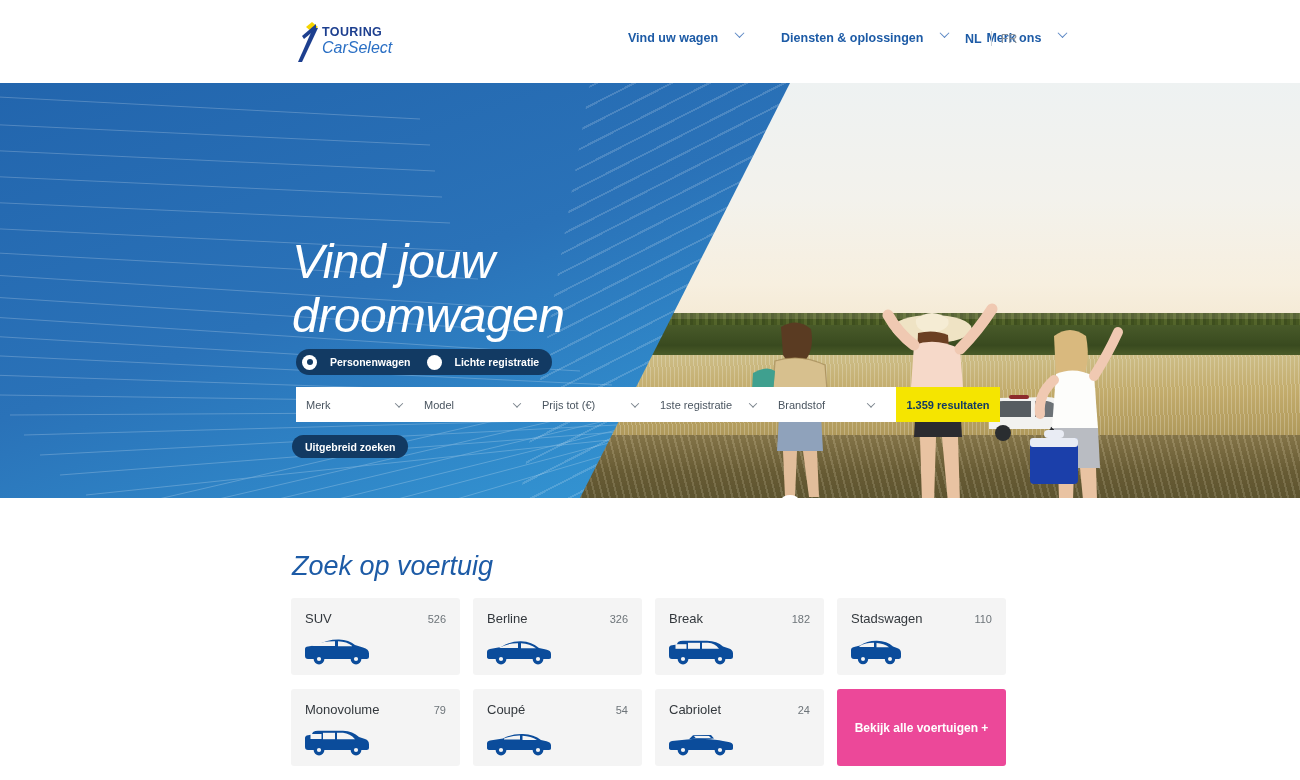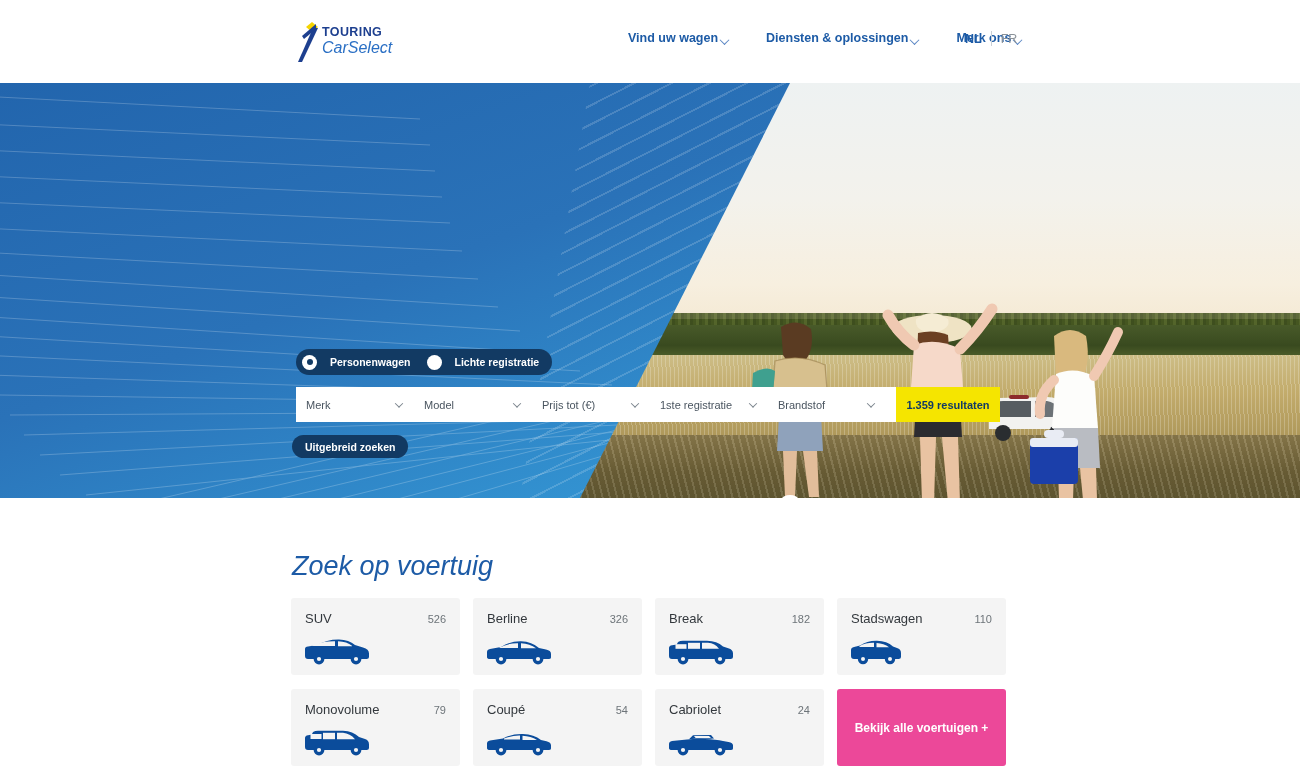--- a/index.html
+++ b/index.html
@@ -17,21 +17,21 @@
     background: #ffffff;
     display: flex; align-items: center;
   }
   .logo { position: absolute; left: 292px; top: 18px; width: 110px; height: 48px; }
   .logo svg { display: block; }
 
   .nav { position: absolute; left: 628px; top: 31px; display: flex; align-items: center; gap: 0; }
   .nav-item {
     font-size: 12.5px; color: #1d5ba6; font-weight: 700;
     margin-right: 38px; white-space: nowrap; cursor: pointer;
-    display: flex; align-items: flex-end; gap: 3px;
+    display: flex; align-items: flex-start; gap: 18px;
   }
   .nav-item:last-of-type { margin-right: 0; }
   .caret { display: inline-block; width: 7px; height: 7px;
     border-right: 1.3px solid #5b87c4; border-bottom: 1.3px solid #5b87c4;
     transform: rotate(45deg) translate(-1px,-1px); }
   .lang { position: absolute; left: 965px; top: 31px; display: flex; align-items: center; gap: 9px; }
   .lang-nl { font-size: 12.5px; font-weight: 700; color: #1d5ba6; cursor: pointer; }
   .lang-sep { width: 1px; height: 15px; background: #c9cfd6; }
   .lang-fr { font-size: 12.5px; font-weight: 400; color: #8b9299; cursor: pointer; }
 
@@ -279,20 +279,22 @@
           <line x1="210" y1="418" x2="716" y2="300"></line>
         <line x1="270" y1="418" x2="730" y2="308"></line>
           <line x1="330" y1="418" x2="742" y2="316"></line>
         <line x1="390" y1="418" x2="752" y2="322"></line>
           <line x1="450" y1="418" x2="762" y2="326"></line>
       </g>
     </svg>
     <div class="stripes"></div>
   </div>
 
+  <div class="hero-title">Vind jouw
+droomwagen</div>
 </div>
 
 <div class="toggle-pill">
   <div class="toggle-opt">
     <span class="radio-outer on"></span>
     <span class="toggle-label">Personenwagen</span>
   </div>
   <div class="toggle-opt">
     <span class="radio-outer"></span>
     <span class="toggle-label">Lichte registratie</span>

